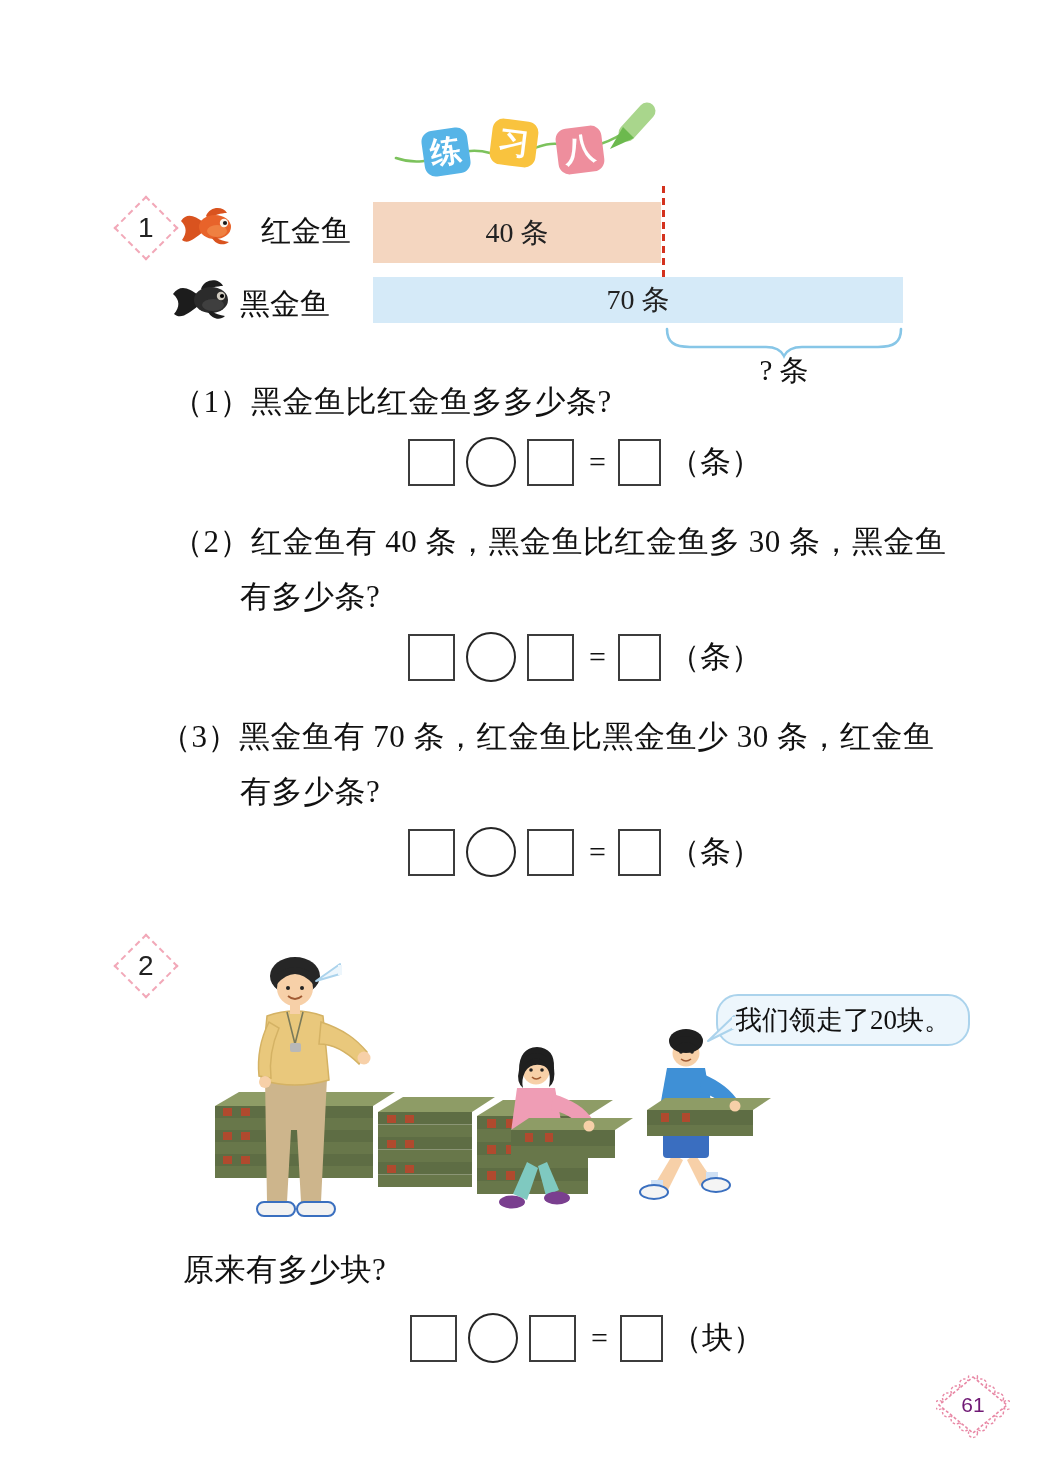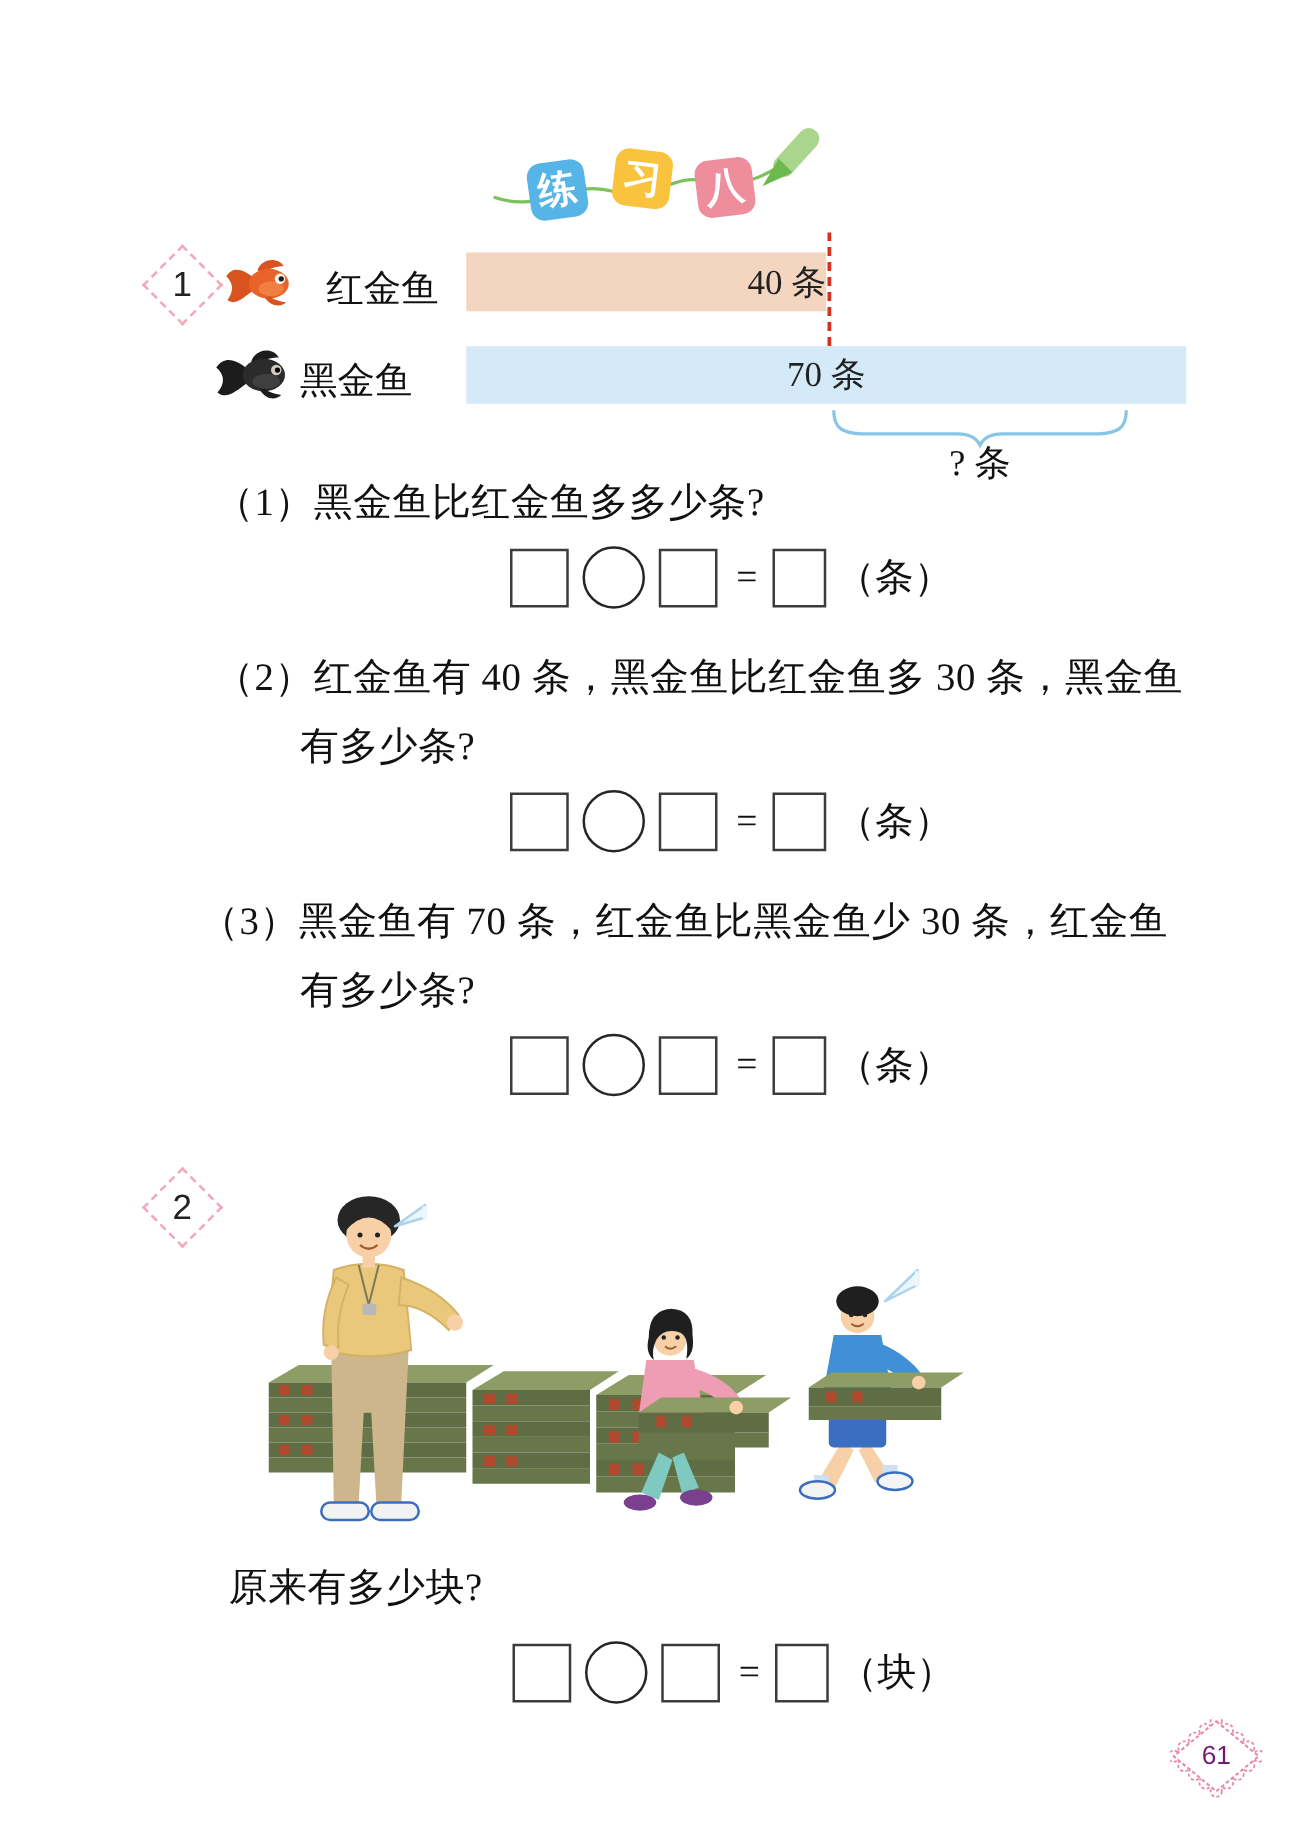--- a/index.html
+++ b/index.html
@@ -72,37 +72,37 @@
   <svg class="abs" style="left:178px;top:199px;" width="60" height="56" viewBox="0 0 60 56">
     <path d="M3,22 C9,13 17,17 25,23 L25,33 C17,39 10,46 4,41 C9,34 9,28 3,22 Z" fill="#d9531f"></path>
     <path d="M28,17 C32,7 45,7 49,14 C43,14 36,16 31,20 Z" fill="#d9531f"></path>
     <ellipse cx="37" cy="28" rx="16" ry="12" fill="#e8632a"></ellipse>
     <ellipse cx="39" cy="32" rx="10" ry="6" fill="#f28a4a" opacity="0.75"></ellipse>
     <path d="M34,39 C38,46 46,47 51,43 C46,42 41,41 38,38 Z" fill="#d9531f"></path>
     <circle cx="46" cy="24" r="4.2" fill="#f8f3ea"></circle>
     <circle cx="47" cy="24" r="2.1" fill="#1a1a1a"></circle>
   </svg>
   <div class="fish-label" style="left:233px;top:211px;margin-left:28px;">红金鱼</div>
-  <div class="bar bar-red" style="left:373px;top:202px;width:288px;height:47px;justify-content:flex-end;">
+  <div class="bar bar-red" style="left:373px;top:202px;width:288px;height:61px;">
     <span>40 条</span>
   </div>
 
   <div class="dashline" style="left:662px;top:186px;height:92px;"></div>
 
   <svg class="abs" style="left:170px;top:271px;" width="66" height="58" viewBox="0 0 66 58">
     <path d="M3,23 C10,13 19,17 28,24 L28,35 C19,42 11,49 4,43 C10,36 10,29 3,23 Z" fill="#1c1c1c"></path>
     <path d="M31,18 C35,7 49,7 53,15 C47,15 39,17 34,21 Z" fill="#1c1c1c"></path>
     <ellipse cx="41" cy="29" rx="17" ry="13" fill="#2b2b2b"></ellipse>
     <ellipse cx="43" cy="34" rx="11" ry="6" fill="#454545" opacity="0.8"></ellipse>
     <path d="M38,41 C42,48 50,50 55,45 C50,44 45,43 42,40 Z" fill="#1c1c1c"></path>
     <circle cx="51" cy="25" r="4.2" fill="#cfcabf"></circle>
     <circle cx="52" cy="25" r="2.1" fill="#000"></circle>
   </svg>
   <div class="fish-label" style="left:240px;top:284px;">黑金鱼</div>
-  <div class="bar bar-blue" style="left:373px;top:277px;width:576px;height:46px;">
+  <div class="bar bar-blue" style="left:373px;top:277px;width:530px;height:46px;">
     <span>70 条</span>
   </div>
 
   <svg class="abs" style="left:664px;top:327px;" width="240" height="32" viewBox="0 0 240 32">
     <path d="M3,2 C3,15 10,20 26,20 L102,20 C112,20 117,23 120,29 C123,23 128,20 138,20 L214,20 C230,20 237,15 237,2" fill="none" stroke="#87c6e7" stroke-width="2.6" stroke-linecap="round"></path>
   </svg>
   <div class="abs" style="left:664px;top:351px;width:240px;text-align:center;font-size:29px;">? 条</div>
 
   <div class="qtext" style="left:172px;top:381px;">（1）黑金鱼比红金鱼多多少条?</div>
   <div class="equation" style="left:408px;top:437px;">
@@ -251,20 +251,23 @@
         <circle cx="497" cy="112" r="1.8" fill="#222"></circle>
       <path d="M486,119 Q491,123 496,119" stroke="#a05a32" stroke-width="1.6" fill="none"></path>
     </g>
   </svg>
 
   <svg class="tailsvg" style="left:314px;top:962px;" width="28" height="22" viewBox="0 0 28 22">
     <path d="M26,2 L2,19 L26,12 Z" fill="#edf6fc" stroke="#abd3ec" stroke-width="2" stroke-linejoin="round"></path>
     <rect x="24" y="3" width="4" height="10" fill="#edf6fc"></rect>
   </svg>
 
+  <div class="bubble" style="left:716px;top:994px;">
+    <span>我们领走了20块。</span>
+  </div>
   <svg class="tailsvg" style="left:706px;top:1012px;" width="30" height="32" viewBox="0 0 30 32">
     <path d="M28,4 L2,29 L28,16 Z" fill="#edf6fc" stroke="#abd3ec" stroke-width="2" stroke-linejoin="round"></path>
     <rect x="26" y="5" width="4" height="12" fill="#edf6fc"></rect>
   </svg>
 
   <div class="qtext" style="left:183px;top:1249px;">原来有多少块?</div>
   <div class="equation" style="left:410px;top:1313px;">
     <span class="eq-box"></span>
     <span class="eq-circle"></span>
     <span class="eq-box"></span>

